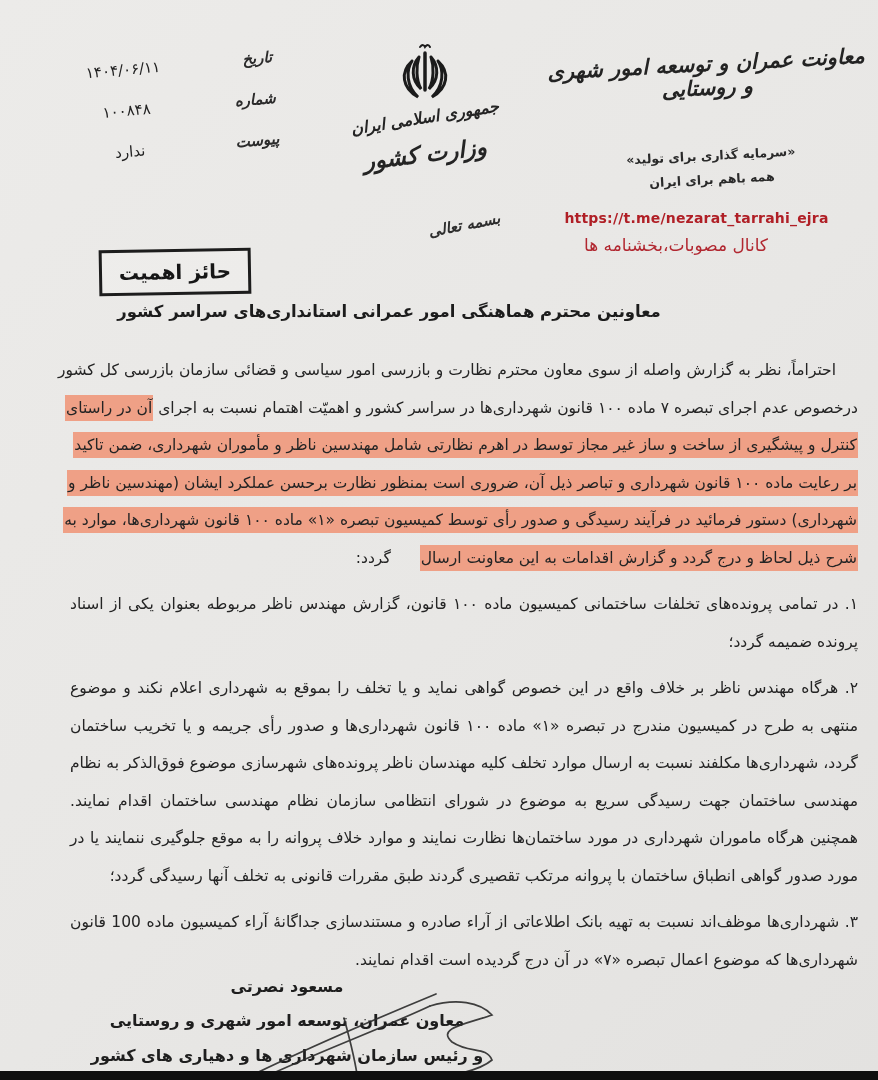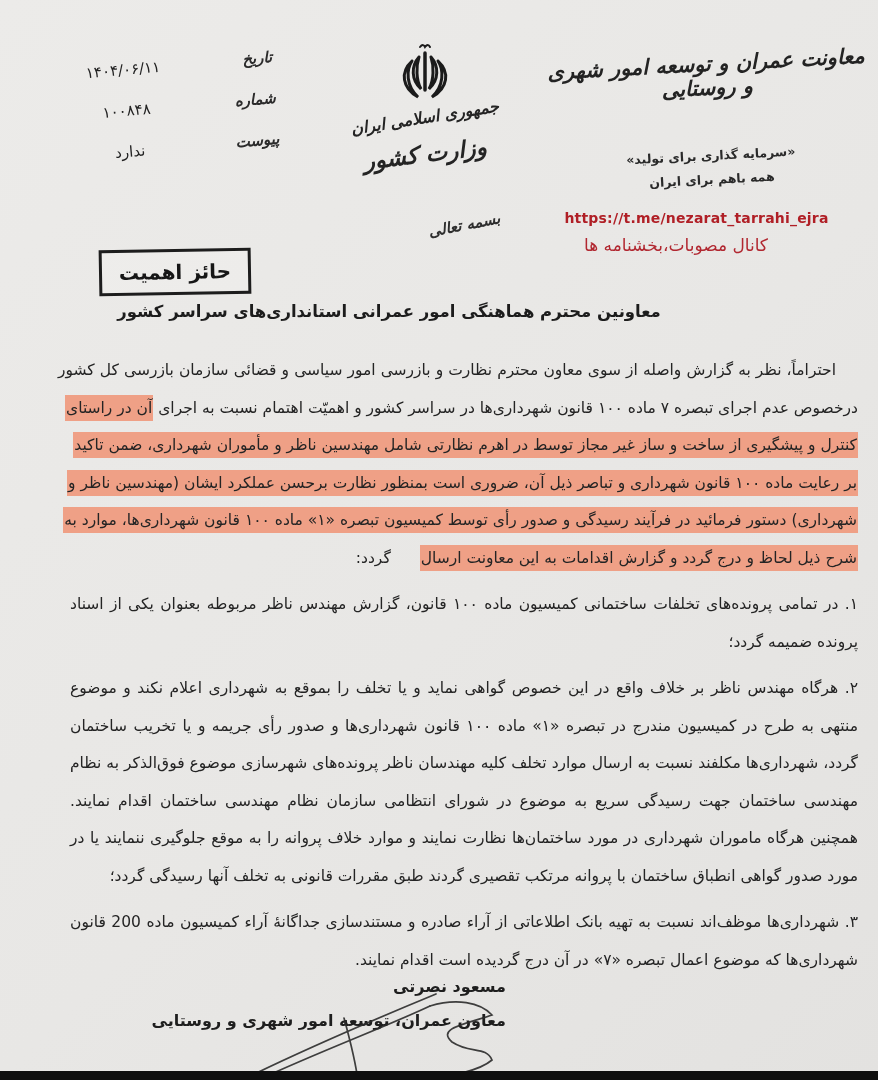--- a/index.html
+++ b/index.html
@@ -34,21 +34,21 @@
   }
   
   .recipient{position:absolute; top:302px; left:20px; right:120px; text-align:center; font-weight:bold; font-size:16.5px; color:#1c1c1c;}
   .body-block{position:absolute; top:352px; right:20px; left:58px; font-size:15.5px; line-height:2.42; text-align:justify; text-align-last:right; color:#242424;}
   .salutation{font-weight:bold; margin:0 0 2px 0;}
   .para{margin:0;}
   .para-indent{text-indent:22px;}
   .hl{background:#efa086; padding:4px 1px; -webkit-box-decoration-break:clone; box-decoration-break:clone;margin-left:24px;}
   .item{margin:9px 0 0 12px;}
   
-  .signature{position:absolute; top:970px; left:68px; width:438px; font-weight:bold; font-size:16px; line-height:2.15; color:#1e1e1e;}
+  .signature{position:absolute; top:970px; left:68px; width:438px; text-align:center; font-weight:bold; font-size:16px; line-height:2.15; color:#1e1e1e;}
   .scribble{position:absolute; top:988px; left:118px; pointer-events:none;}
   .bottom-bar{position:absolute; bottom:0; left:0; right:0; height:9px; background:#0f0f0f;}
 </style>
 </head>
 <body>
 
 <div class="page">
 
   <div class="dept-block">
     <div class="dept-title">معاونت عمران و توسعه امور شهری و روستایی</div>
@@ -98,26 +98,27 @@
   </div>
 
   <div class="importance-box">حائز اهمیت</div>
 
   <div class="recipient">معاونین محترم هماهنگی امور عمرانی استانداری‌های سراسر کشور</div>
 
   <div class="body-block">
     <p class="para para-indent"><span>احتراماً، نظر به گزارش واصله از سوی معاون محترم نظارت و بازرسی امور سیاسی و قضائی سازمان بازرسی کل کشور درخصوص عدم اجرای تبصره ۷ ماده ۱۰۰ قانون شهرداری‌ها در سراسر کشور و اهمیّت اهتمام نسبت به اجرای </span><span class="hl">آن در راستای کنترل و پیشگیری از ساخت و ساز غیر مجاز توسط در اهرم نظارتی شامل مهندسین ناظر و مأموران شهرداری، ضمن تاکید بر رعایت ماده ۱۰۰ قانون شهرداری و تباصر ذیل آن، ضروری است بمنظور نظارت برحسن عملکرد ایشان (مهندسین ناظر و شهرداری) دستور فرمائید در فرآیند رسیدگی و صدور رأی توسط کمیسیون تبصره «۱» ماده ۱۰۰ قانون شهرداری‌ها، موارد به شرح ذیل لحاظ و درج گردد و گزارش اقدامات به این معاونت ارسال</span><span> گردد:</span></p>
     <p class="para item"><span>۱.</span><span> در تمامی پرونده‌های تخلفات ساختمانی کمیسیون ماده ۱۰۰ قانون، گزارش مهندس ناظر مربوطه بعنوان یکی از اسناد پرونده ضمیمه گردد؛</span></p>
     <p class="para item"><span>۲.</span><span> هرگاه مهندس ناظر بر خلاف واقع در این خصوص گواهی نماید و یا تخلف را بموقع به شهرداری اعلام نکند و موضوع منتهی به طرح در کمیسیون مندرج در تبصره «۱» ماده ۱۰۰ قانون شهرداری‌ها و صدور رأی جریمه و یا تخریب ساختمان گردد، شهرداری‌ها مکلفند نسبت به ارسال موارد تخلف کلیه مهندسان ناظر پرونده‌های شهرسازی موضوع فوق‌الذکر به نظام مهندسی ساختمان جهت رسیدگی سریع به موضوع در شورای انتظامی سازمان نظام مهندسی ساختمان اقدام نمایند. همچنین هرگاه ماموران شهرداری در مورد ساختمان‌ها نظارت نمایند و موارد خلاف پروانه را به موقع جلوگیری ننمایند یا در مورد صدور گواهی انطباق ساختمان با پروانه مرتکب تقصیری گردند طبق مقررات قانونی به تخلف آنها رسیدگی گردد؛</span></p>
-    <p class="para item"><span>۳.</span><span> شهرداری‌ها موظف‌اند نسبت به تهیه بانک اطلاعاتی از آراء صادره و مستندسازی جداگانهٔ آراء کمیسیون ماده 200 قانون شهرداری‌ها که موضوع اعمال تبصره «۷» در آن درج گردیده است اقدام نمایند.</span></p>
+    <p class="para item"><span>۳.</span><span> شهرداری‌ها موظف‌اند نسبت به تهیه بانک اطلاعاتی از آراء صادره و مستندسازی جداگانهٔ آراء کمیسیون ماده 100 قانون شهرداری‌ها که موضوع اعمال تبصره «۷» در آن درج گردیده است اقدام نمایند.</span></p>
   </div>
 
   <div class="signature">
     <div>مسعود نصرتی</div>
     <div>معاون عمران، توسعه امور شهری و روستایی</div>
+    <div>و رئیس سازمان شهرداری ها و دهیاری های کشور</div>
   </div>
 
   <span class="scribble">
     <svg width="420" height="95" viewBox="0 0 420 95" aria-hidden="true">
       <g fill="none" stroke="#2c2c2c" stroke-width="1.7" stroke-linecap="round" opacity="0.9">
         <path d="M318 6 C255 32 185 62 122 93"></path>
         <path d="M140 92 C205 62 265 40 312 18"></path>
         <path d="M312 18 C338 10 362 14 374 27 C348 36 318 40 334 54 C352 66 368 58 374 72 C360 84 330 88 300 93"></path>
         <path d="M226 30 C232 52 238 74 240 94"></path>
       </g>

